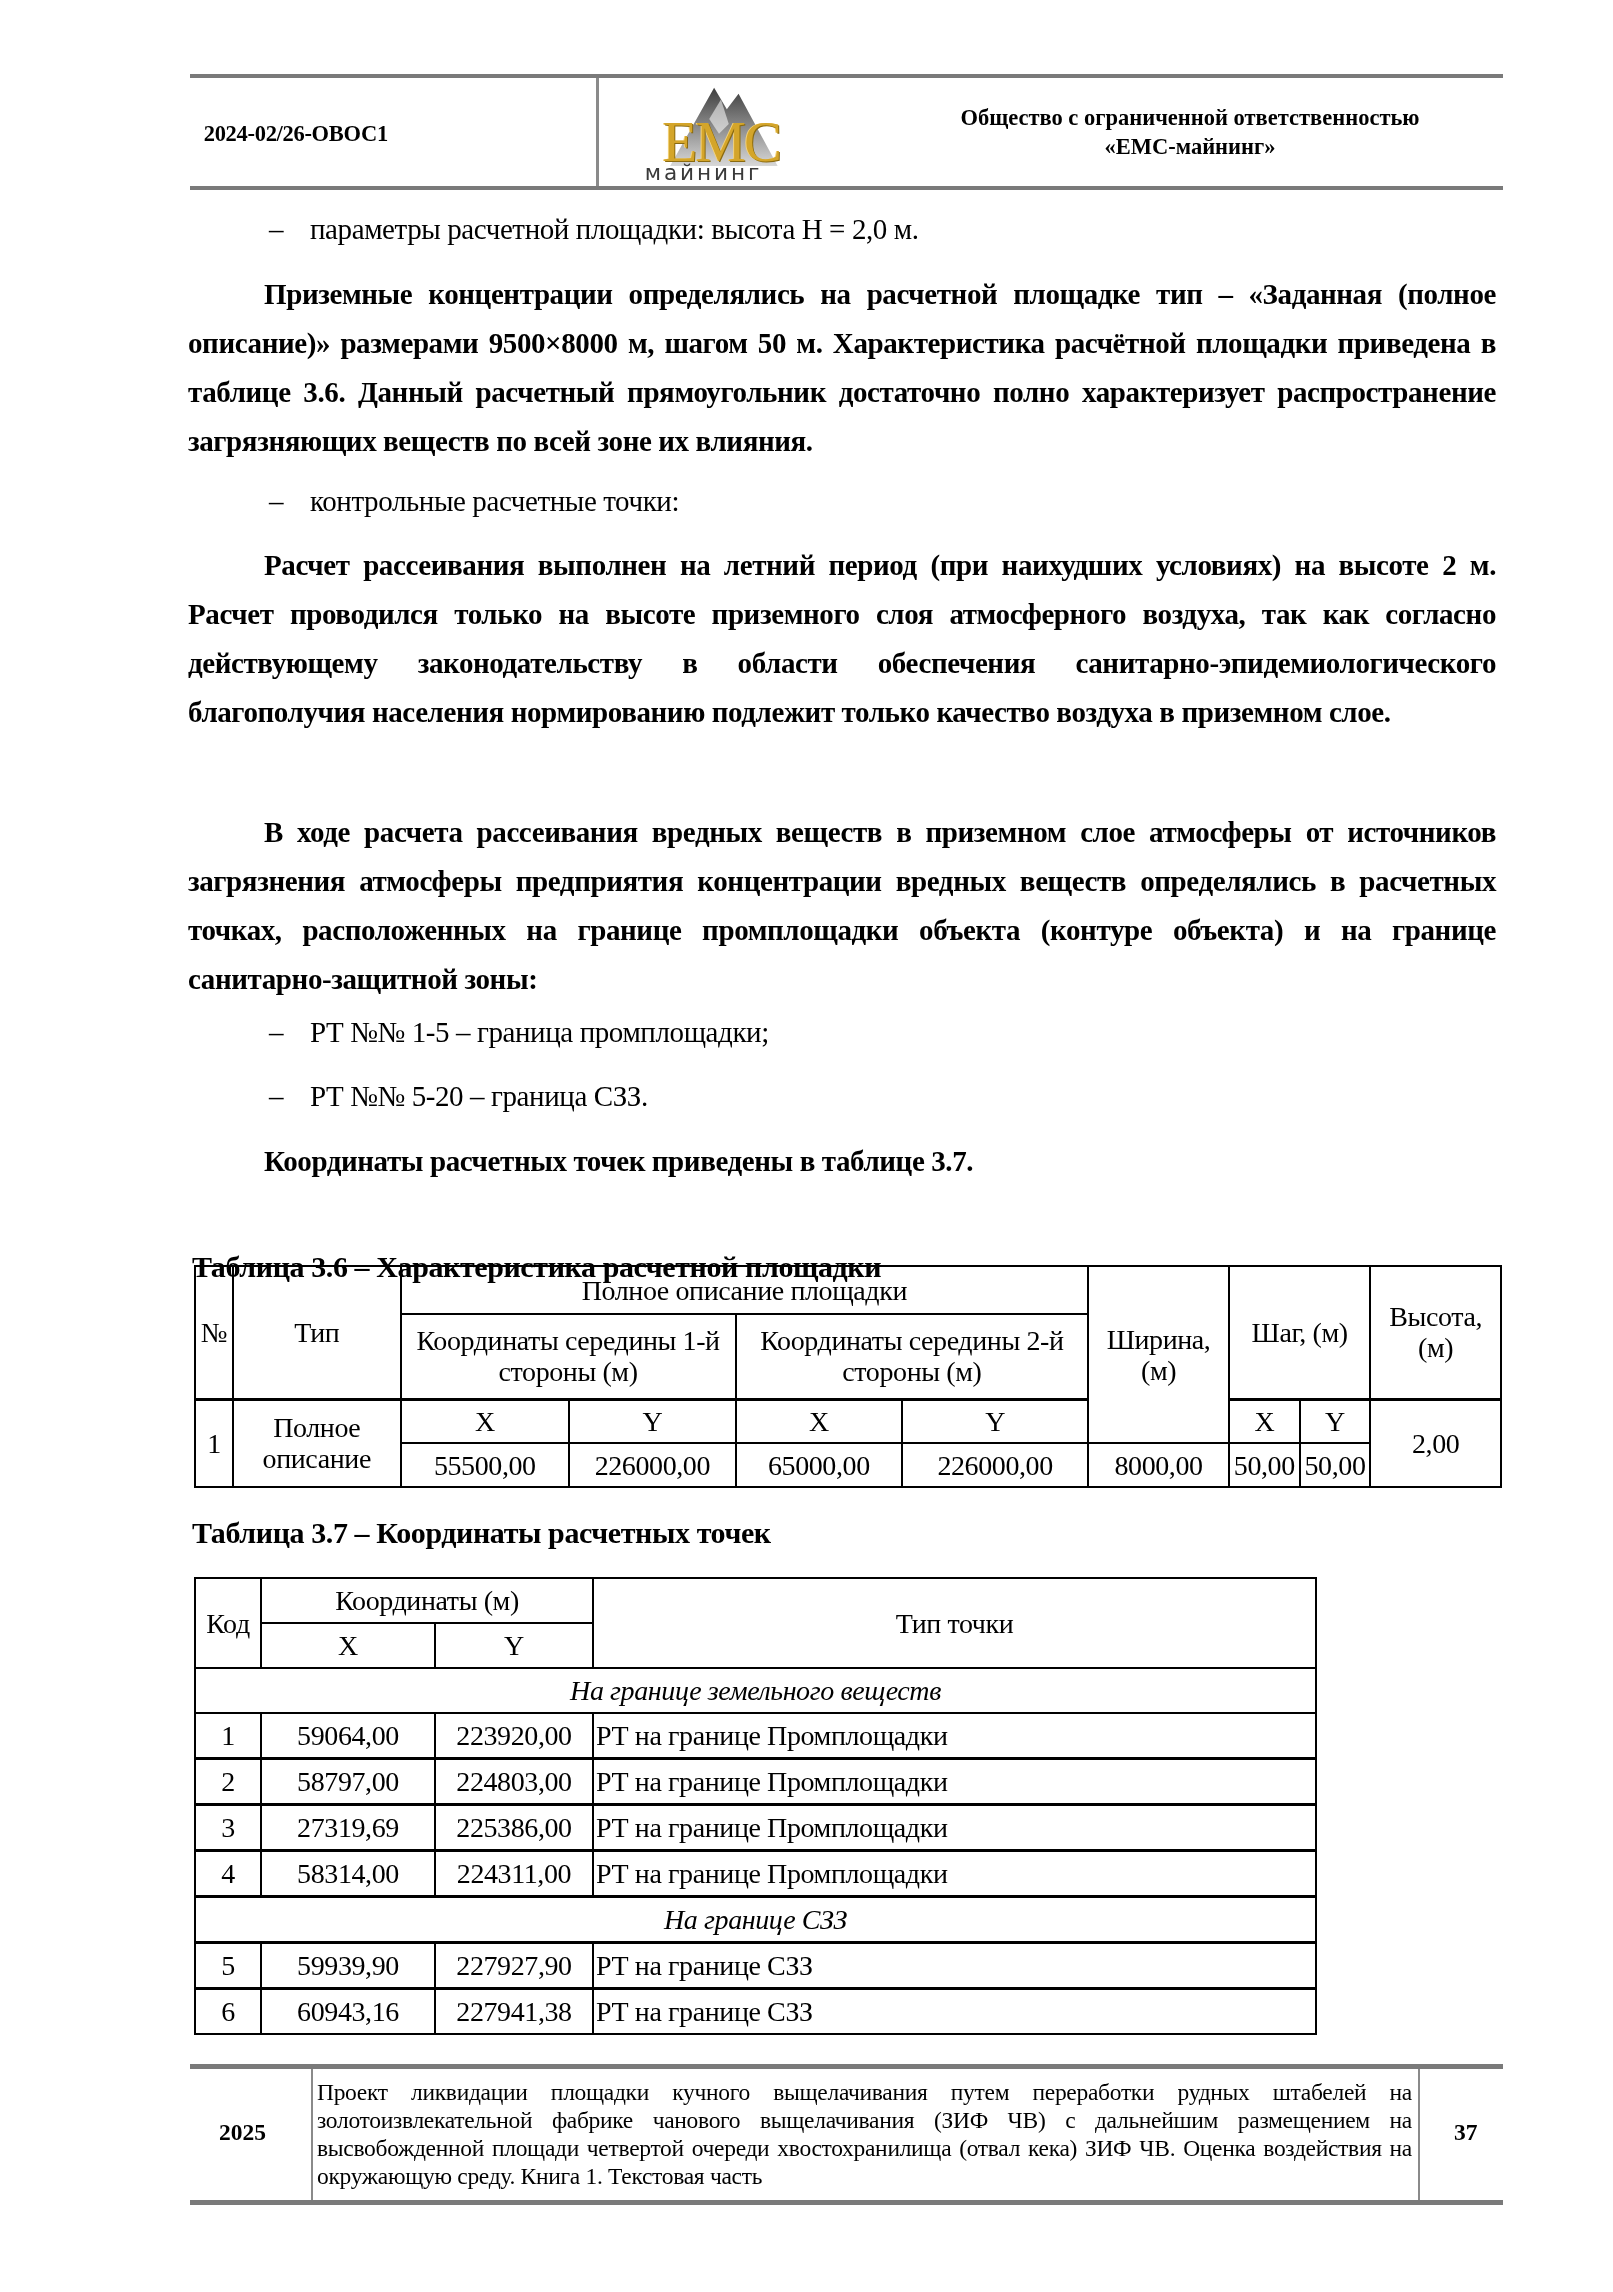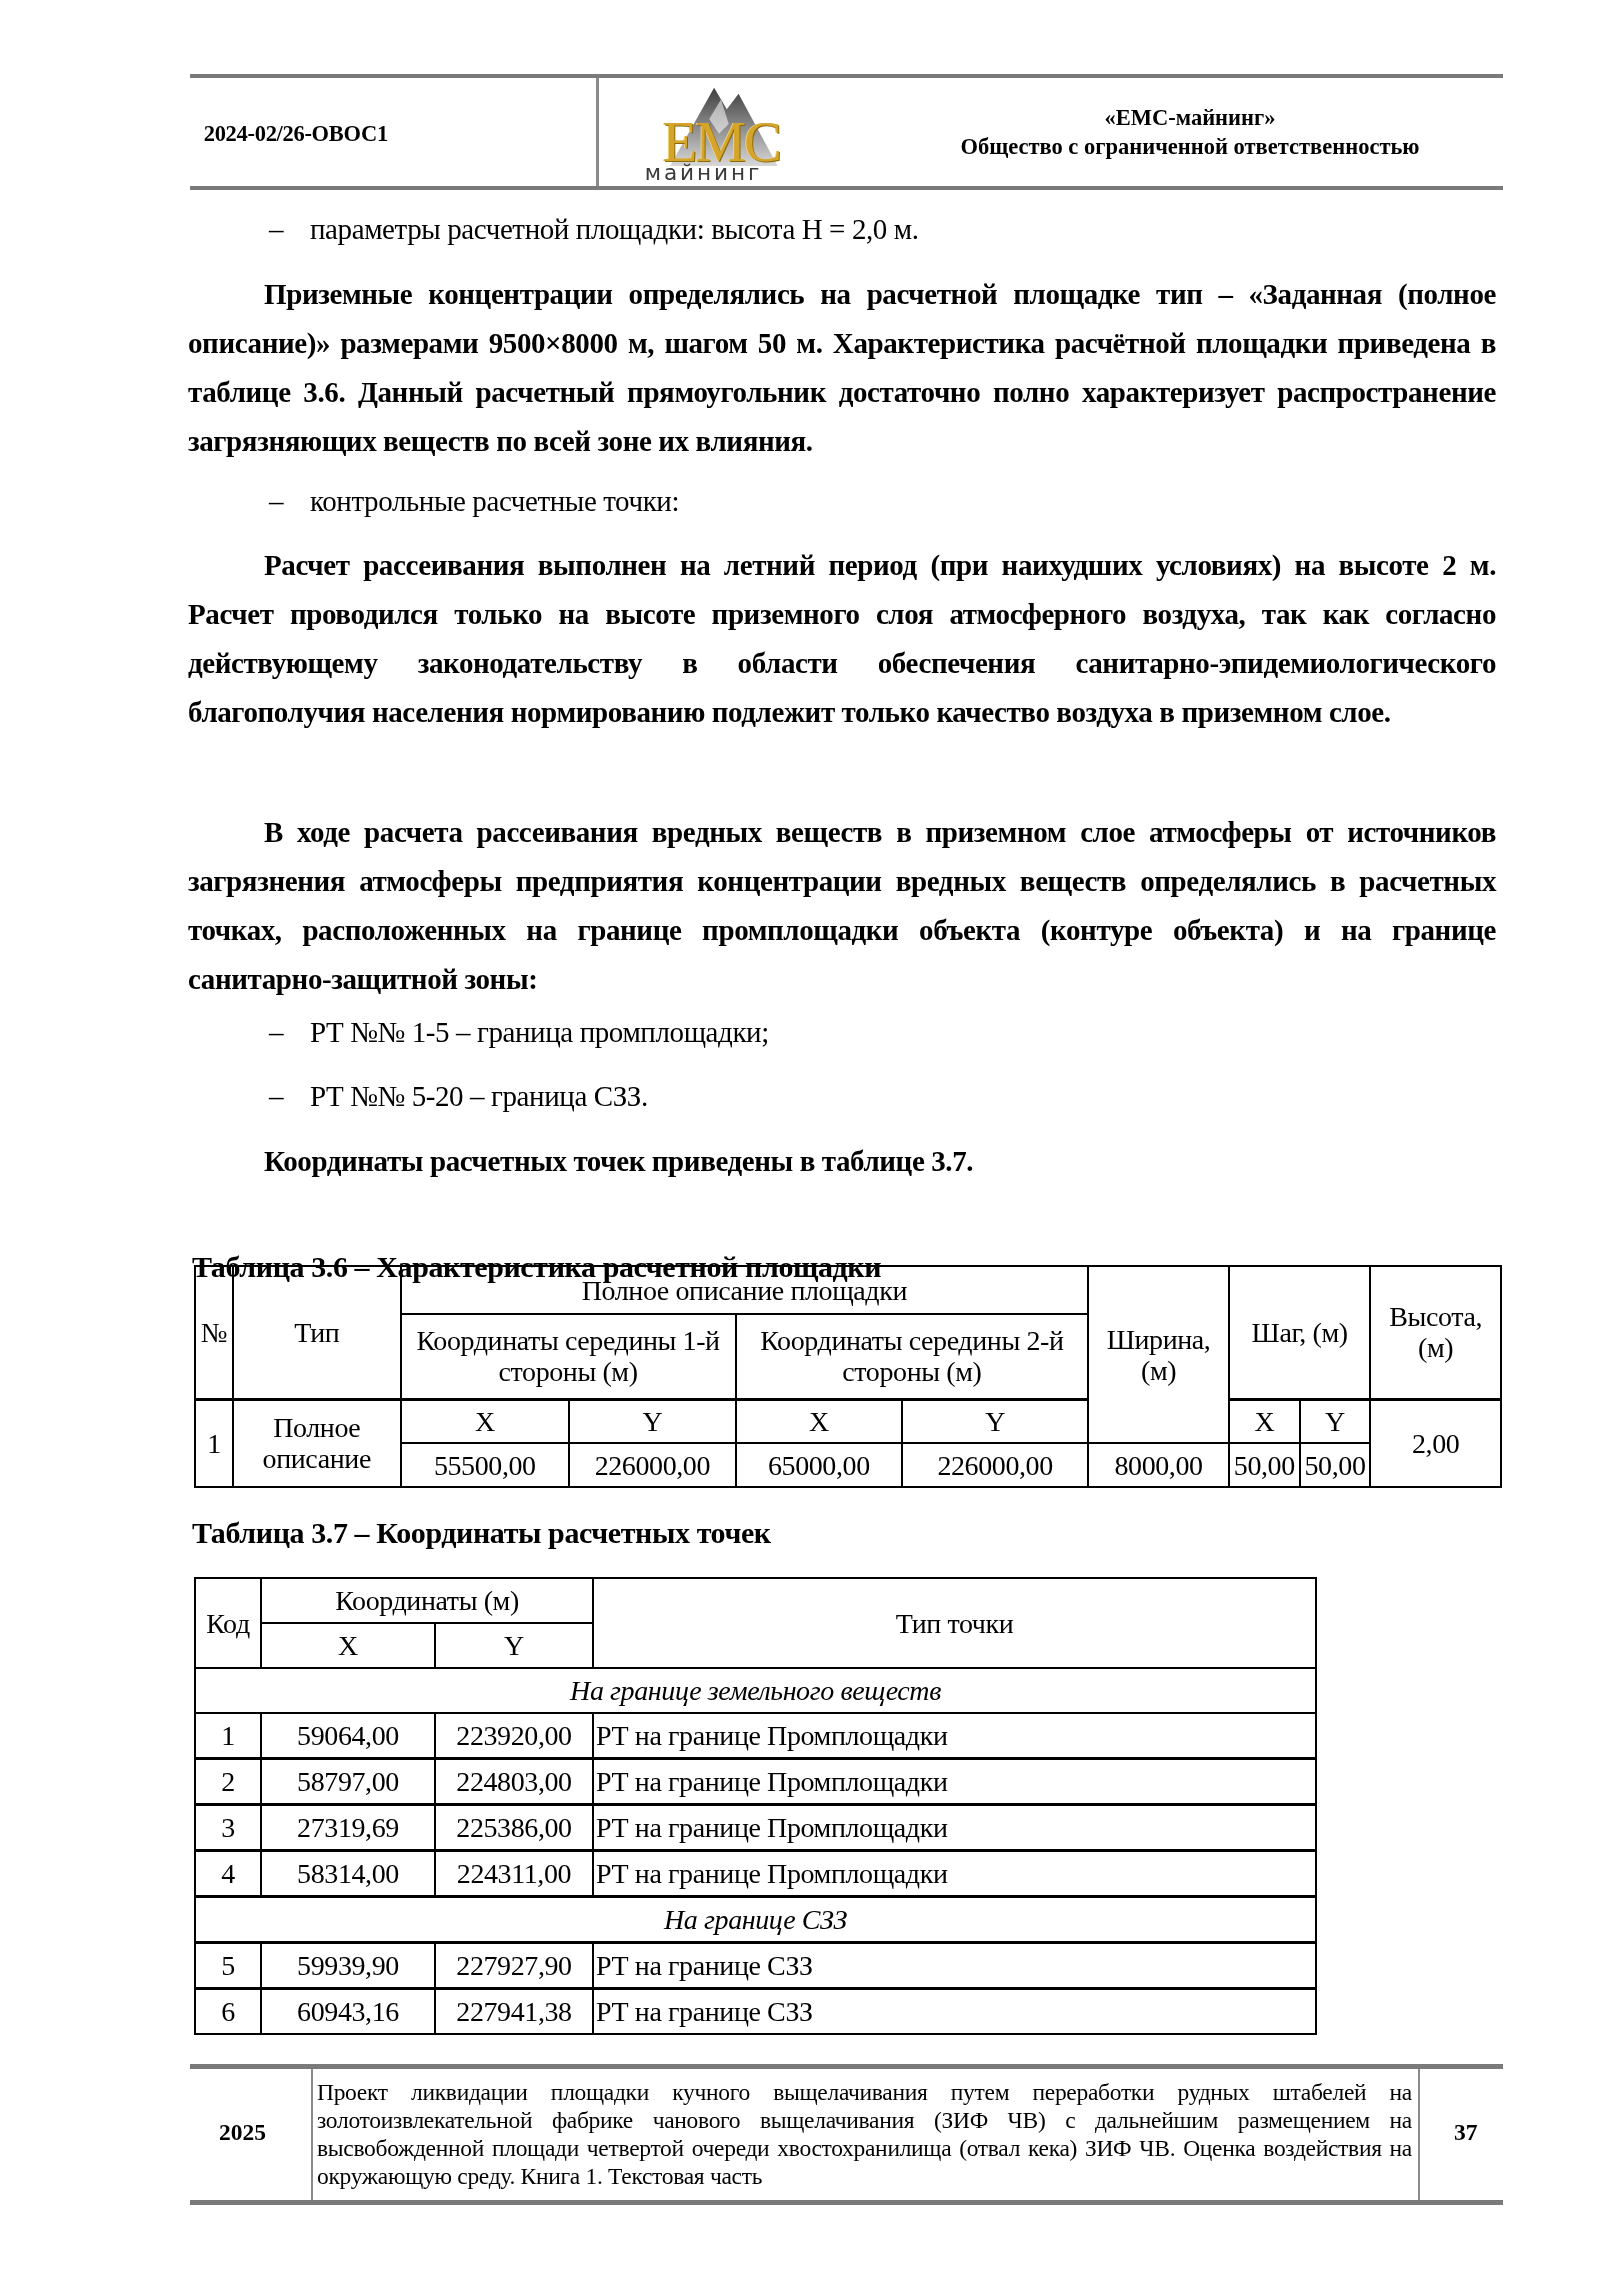--- a/index.html
+++ b/index.html
@@ -65,22 +65,22 @@
           <stop offset="1" stop-color="#d8d8d8"></stop>
         </linearGradient>
       </defs>
       <polygon points="40,88 85,8 98,30 110,14 150,88" fill="url(#mg)"></polygon>
       <polygon points="80,40 92,20 100,45 90,55" fill="#ffffff" opacity="0.55"></polygon>
     </svg>
     <div class="logo-emc">EMC</div>
     <div class="logo-word">майнинг</div>
   </div>
   <div class="hdr-org">
+    <div>Общество с ограниченной ответственностью</div>
     <div>«ЕМС-майнинг»</div>
-    <div>Общество с ограниченной ответственностью</div>
   </div>
   <div class="hdr-line-bot"></div>
 </div>
 
 <div class="bullet" style="top:205px">
   <span class="dash">–</span><span>параметры расчетной площадки: высота Н = 2,0 м.</span>
 </div>
 
 <div class="p indent" style="top:270px">Приземные концентрации определялись на расчетной площадке тип – «Заданная (полное описание)» размерами 9500×8000 м, шагом 50 м. Характеристика расчётной площадки приведена в таблице 3.6. Данный расчетный прямоугольник достаточно полно характеризует распространение загрязняющих веществ по всей зоне их влияния.</div>
 

